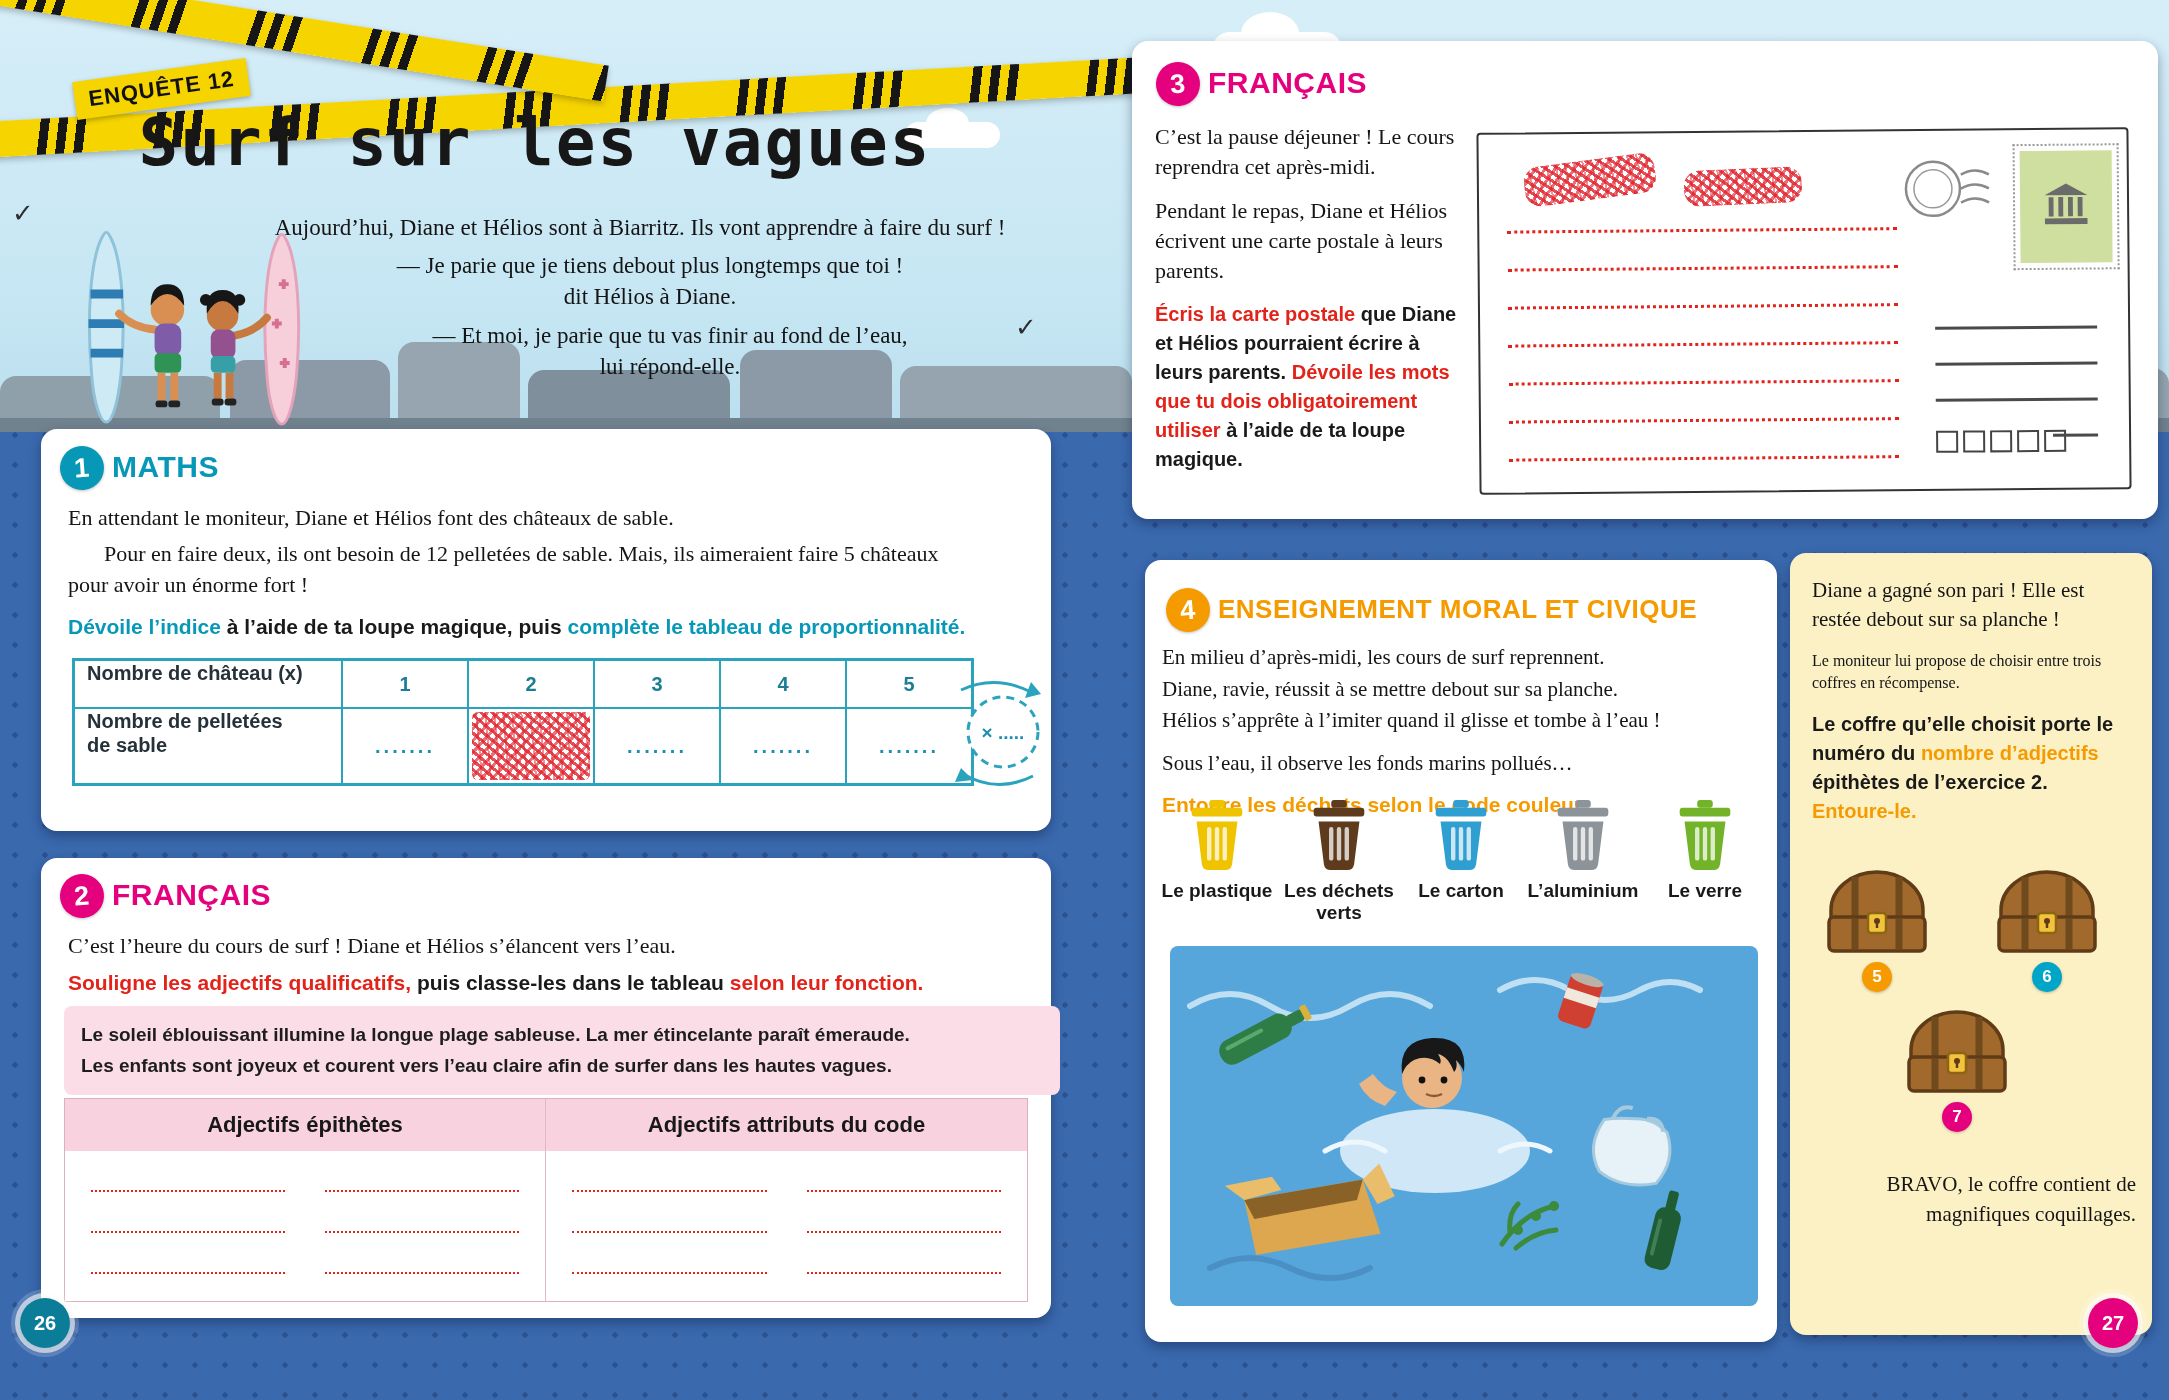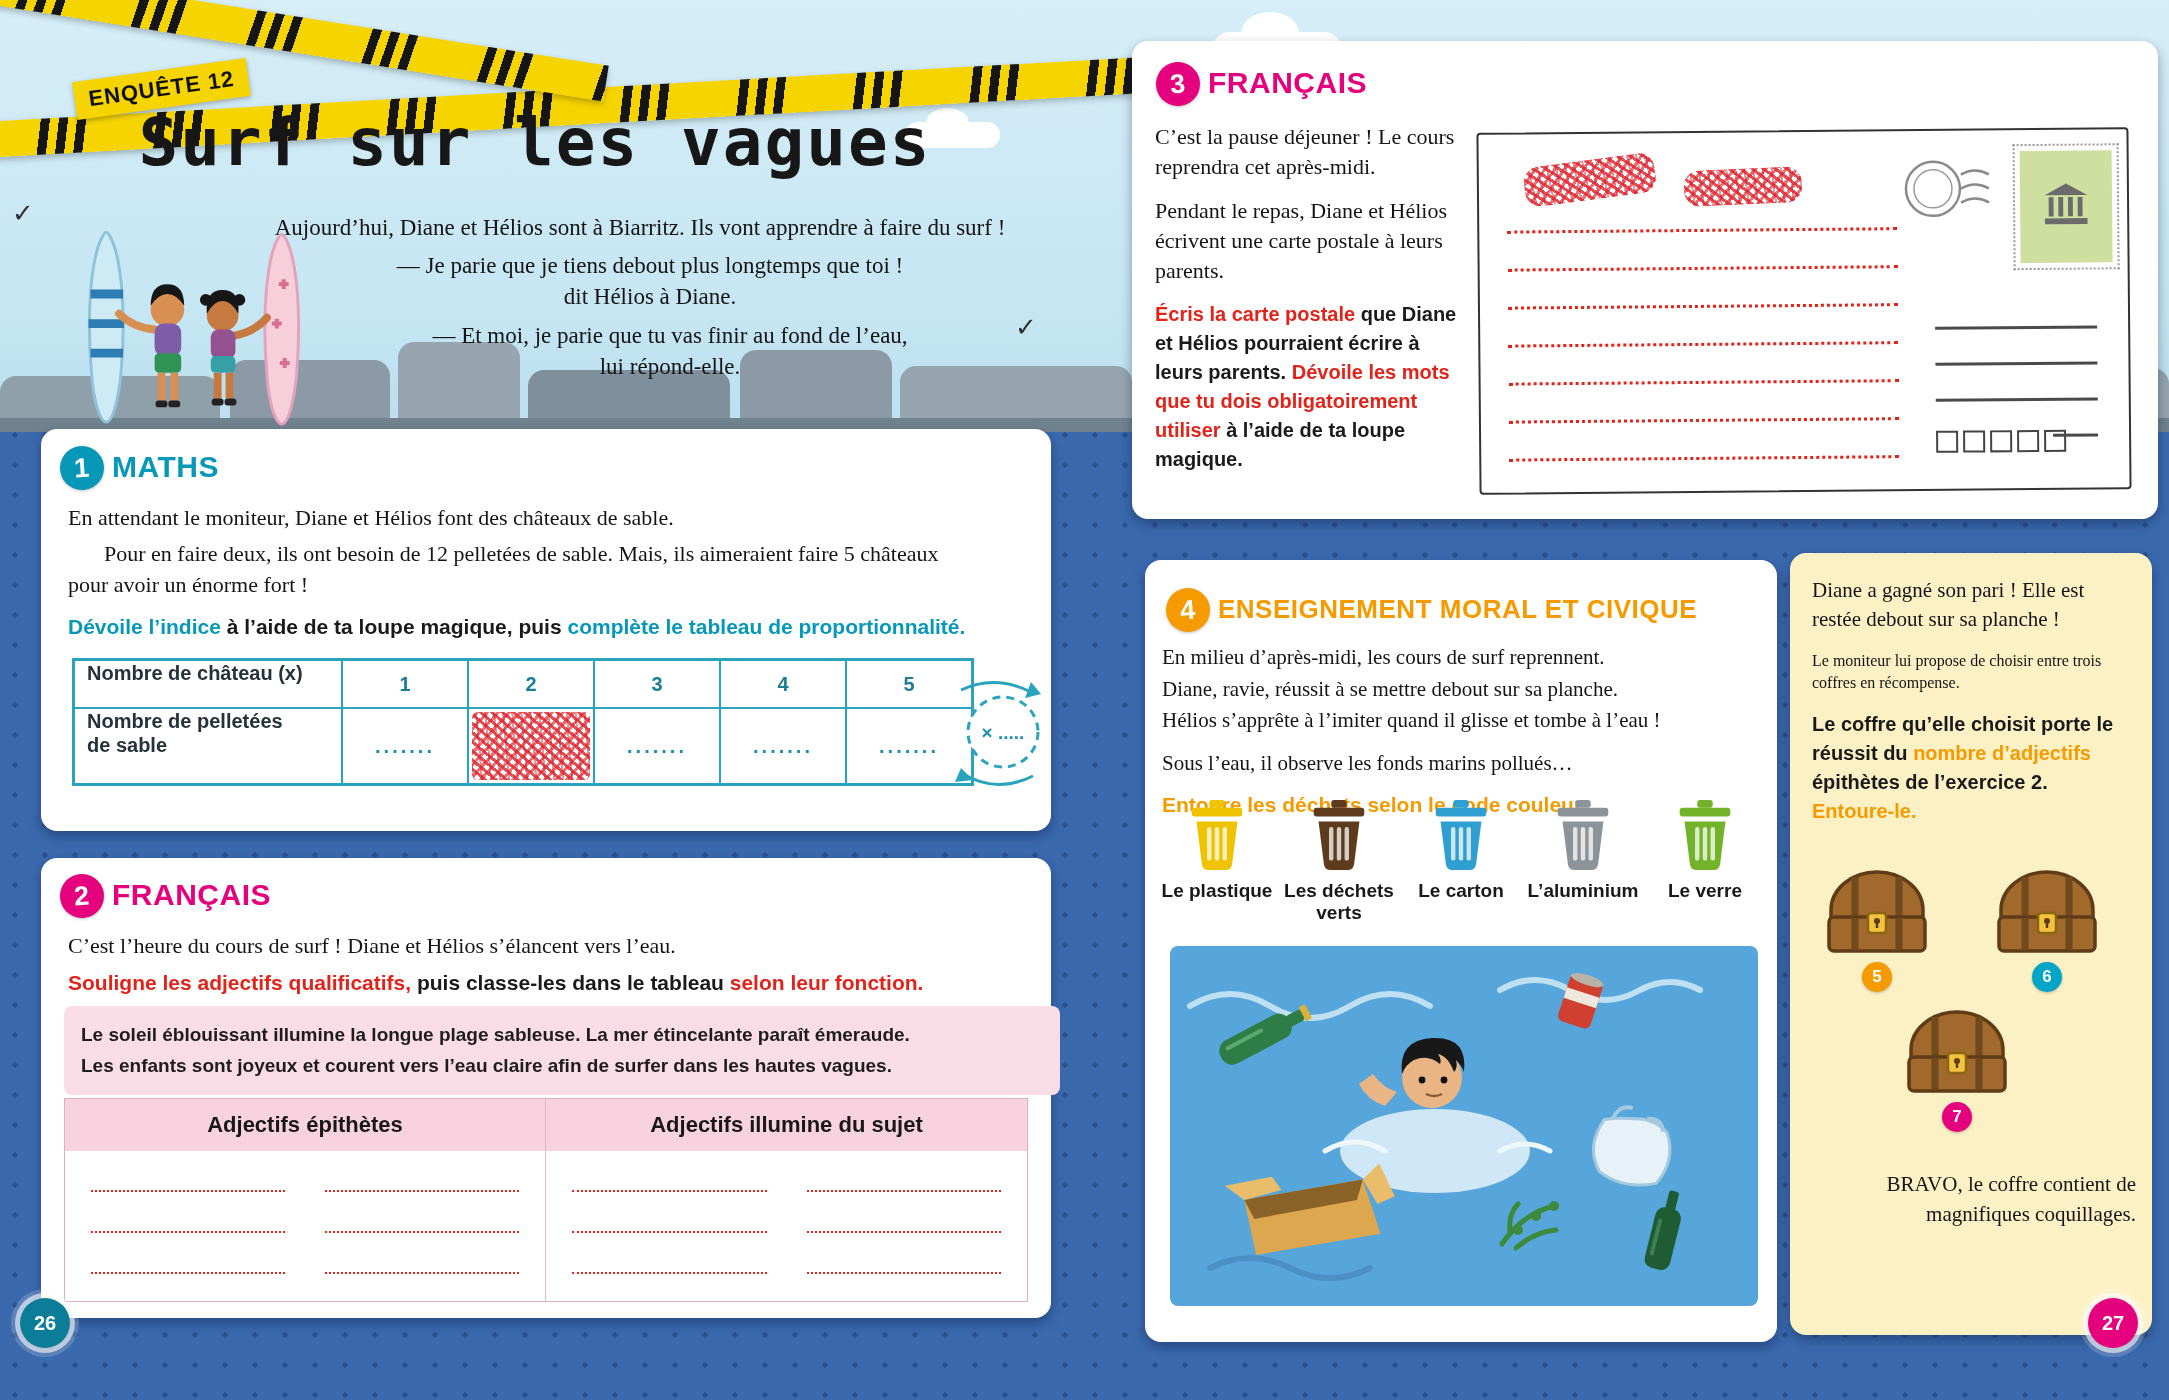--- a/index.html
+++ b/index.html
@@ -218,21 +218,21 @@
   <div class="instr" style="left:68px;top:968px;width:960px;">
     <span style="color: rgb(226, 35, 26);">Souligne les adjectifs qualificatifs,</span><span class="ink"> puis classe-les dans le tableau </span><span style="color: rgb(226, 35, 26);">selon leur fonction.</span>
   </div>
   <div class="passage" style="left:64px;top:1006px;width:962px;">
     <div>Le soleil éblouissant illumine la longue plage sableuse. La mer étincelante paraît émeraude.</div>
     <div>Les enfants sont joyeux et courent vers l’eau claire afin de surfer dans les hautes vagues.</div>
   </div>
   <div class="adj-table" style="left:64px;top:1098px;width:962px;">
     <div class="adj-head">
       <div>Adjectifs épithètes</div>
-      <div>Adjectifs illumine du sujet</div>
+      <div>Adjectifs attributs du code</div>
     </div>
     <div class="adj-body">
       <div class="adj-col">
         <div class="dotrow">
             <span class="dotline"></span>
             <span class="dotline"></span>
           </div>
         <div class="dotrow">
             <span class="dotline"></span>
             <span class="dotline"></span>
@@ -419,21 +419,21 @@
         <circle cx="34" cy="12" r="5" fill="#3c8a3c"></circle>
         <circle cx="16" cy="26" r="5" fill="#3c8a3c"></circle>
     </g>
   </svg>
 
   <div class="card yellow" style="left:1790px;top:553px;width:362px;height:782px;"></div>
   <div class="abs" style="left:1812px;top:576px;width:320px;z-index:12;display:flex;flex-direction:column;gap:15px;">
     <div class="serif" style="position:static;font-size:21px;line-height:1.4;">Diane a gagné son pari ! Elle est restée debout sur sa planche !</div>
     <div class="serif" style="position:static;font-size:16px;line-height:1.4;">Le moniteur lui propose de choisir entre trois coffres en récompense.</div>
     <div class="instr" style="position:static;font-size:20px;line-height:1.45;">
-      <span class="ink">Le coffre qu’elle choisit porte le réussit du </span><span style="color: rgb(245, 155, 0);">nombre d’adjectifs</span><span class="ink"> épithètes de l’exercice 2. </span><span style="color: rgb(245, 155, 0);">Entoure-le.</span>
+      <span class="ink">Le coffre qu’elle choisit porte le numéro du </span><span style="color: rgb(245, 155, 0);">nombre d’adjectifs</span><span class="ink"> épithètes de l’exercice 2. </span><span style="color: rgb(245, 155, 0);">Entoure-le.</span>
     </div>
   </div>
   <svg class="chest" style="left:1822px;top:860px;" viewBox="0 0 110 96">
     <path d="M9 50 a46 38 0 0 1 92 0 v9 H9 z" fill="#a2692c" stroke="#5f3c17" stroke-width="3.5"></path>
     <path d="M33 17 v42 M77 17 v42" stroke="#6f4a1c" stroke-width="7"></path>
     <rect x="7" y="57" width="96" height="34" rx="5" fill="#a2692c" stroke="#5f3c17" stroke-width="3.5"></rect>
     <path d="M33 59 v30 M77 59 v30" stroke="#6f4a1c" stroke-width="7"></path>
     <rect x="46" y="53" width="18" height="20" rx="3" fill="#f3c33d" stroke="#8a6512" stroke-width="2.5"></rect>
     <circle cx="55" cy="61" r="3" fill="#5f3c17"></circle>
       <path d="M55 61 v7" stroke="#5f3c17" stroke-width="2.5"></path>

